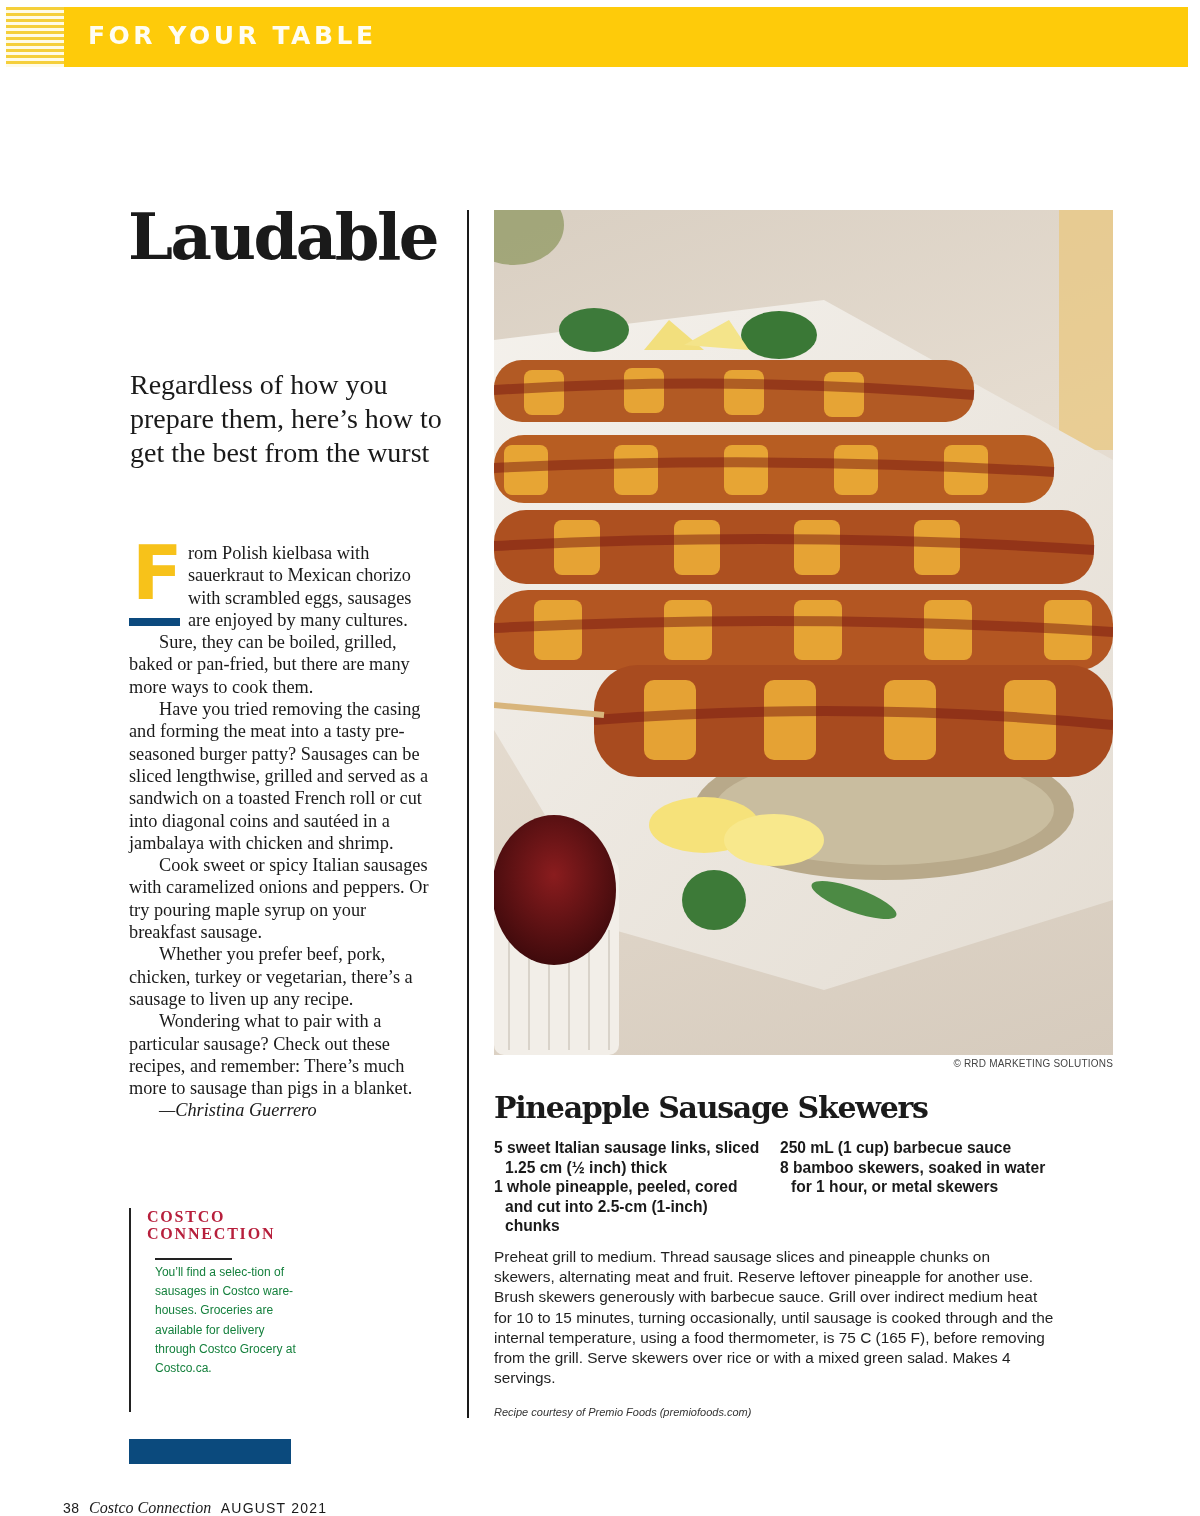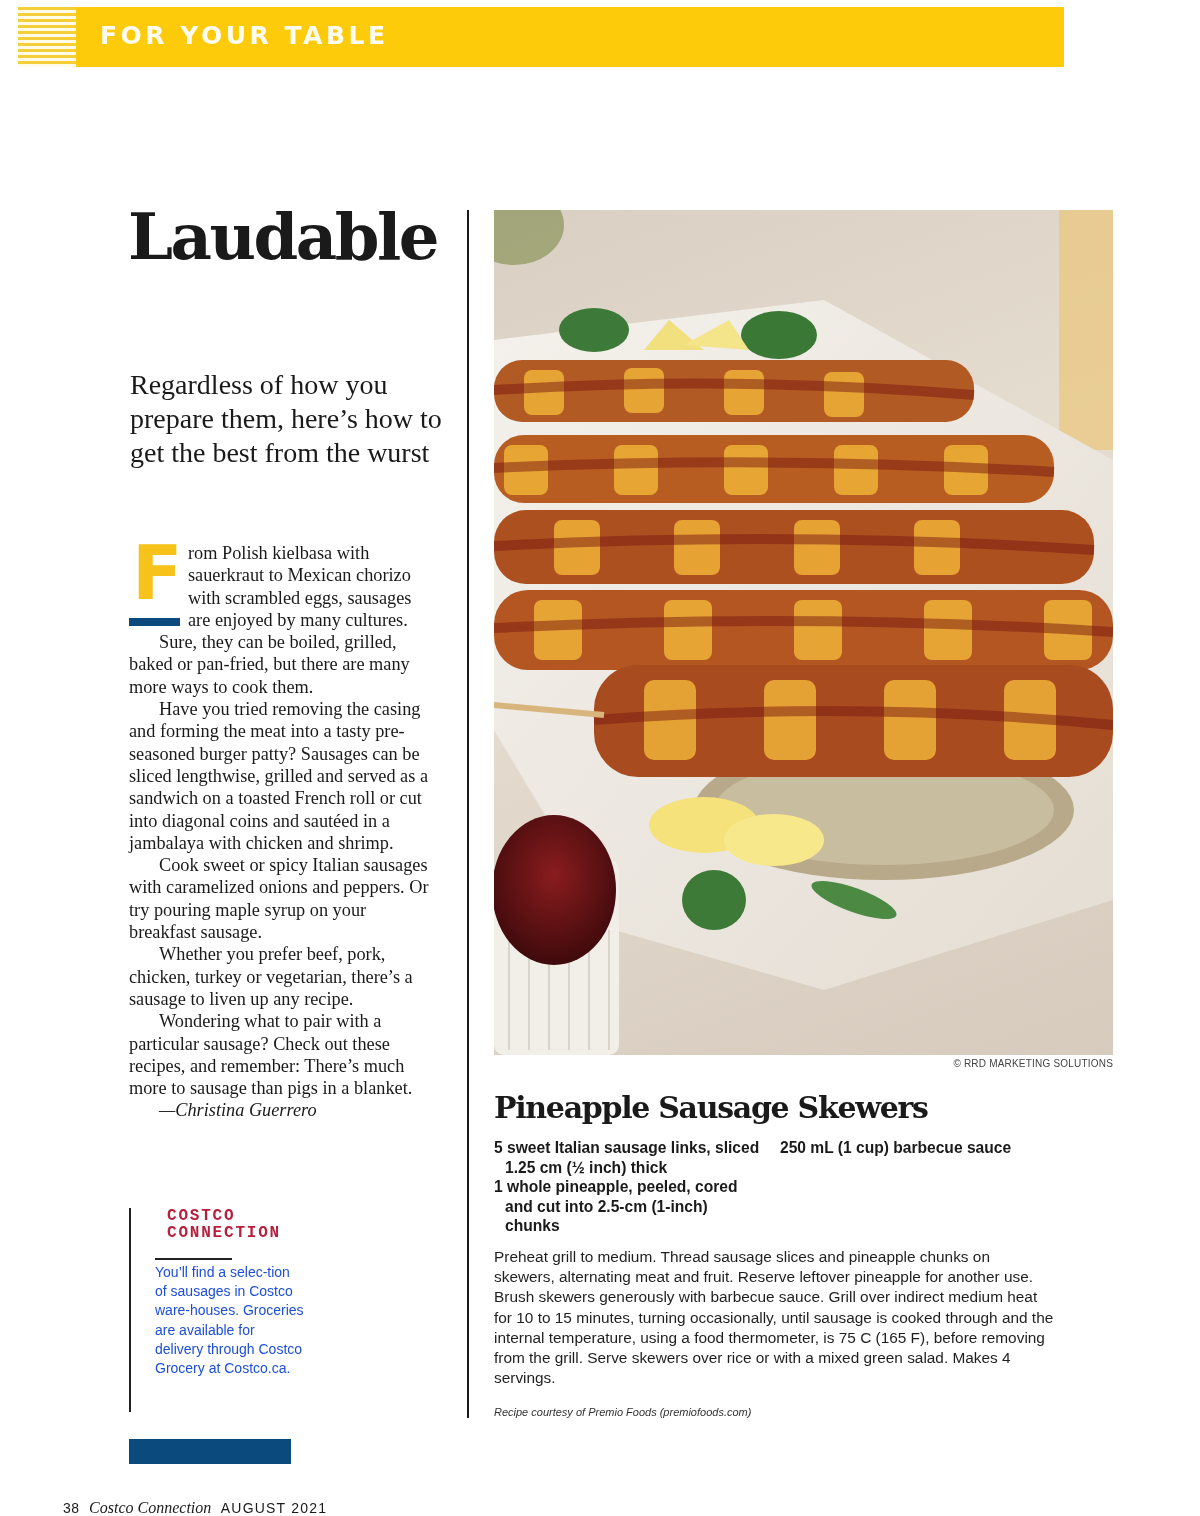--- a/index.html
+++ b/index.html
@@ -1,18 +1,18 @@
 <!DOCTYPE html>
 <html><head>
 <meta charset="utf-8">
 <style>
   html, body { margin: 0; padding: 0; background: #ffffff; }
   body { width: 1200px; height: 1516px; position: relative; overflow: hidden; color: #1a1a1a; }
 
-  .banner { position: absolute; left: 18px; top: 7px; width: 1046px; height: 60px; }
+  .banner { position: absolute; left: 6px; top: 7px; width: 1182px; height: 60px; }
   .banner-stripes { position: absolute; left: 0; top: 0; width: 58px; height: 60px;
     background: repeating-linear-gradient(to bottom, #f5cf3a 0px, #f5cf3a 3px, #fffbe6 3px, #fffbe6 6px); }
   .banner-bar { position: absolute; left: 58px; top: 0; right: 0; height: 60px; background: #fecb0a; }
   .banner-title { position: absolute; left: 82px; top: 14px; font-family: "DejaVu Sans", sans-serif; font-weight: bold;
     font-size: 25px; letter-spacing: 3.5px; color: #fffdf2; }
 
   .headline { position: absolute; left: 128px; top: 200px; font-family: "DejaVu Serif", serif; font-weight: bold;
     font-size: 64px; line-height: 74px; letter-spacing: -2.5px; color: #1a1a1a; margin: 0; }
   .dek { position: absolute; left: 130px; top: 368px; width: 320px; font-family: "Liberation Serif", serif;
     font-size: 28px; line-height: 34px; color: #1a1a1a; margin: 0; }
@@ -21,25 +21,25 @@
     font-size: 18.3px; line-height: 22.3px; color: #1a1a1a; }
   .body-col p { margin: 0; }
   .body-col p.indent { text-indent: 30px; }
   .dropcap-wrap { float: left; width: 58px; height: 88px; position: relative; margin-right: 1px; }
   .dropcap { position: absolute; left: 3px; top: -6px; font-family: "DejaVu Sans", sans-serif; font-weight: bold;
     font-size: 74px; line-height: 74px; color: #f7c21a; }
   .dropcap-bar { position: absolute; left: 0; top: 76px; width: 51px; height: 8px; background: #0c4a7e; }
   .byline { font-style: italic; padding-left: 30px; }
 
   .sidebar { position: absolute; left: 129px; top: 1208px; width: 200px; height: 204px; border-left: 2px solid #222; }
-  .sidebar-title { position: absolute; left: 36px; top: 0; font-family: Liberation Mono, monospace; font-weight: bold;
+  .sidebar-title { position: absolute; left: 16px; top: 0; font-family: Liberation Serif, serif; font-weight: bold;
     font-size: 16px; line-height: 17px; letter-spacing: 1.8px; color: #b71f3c; }
   .sidebar-rule { position: absolute; left: 24px; top: 50px; width: 77px; height: 2px; background: #222; }
   .sidebar-text { position: absolute; left: 24px; top: 55px; width: 150px; font-family: "Liberation Sans", sans-serif;
-    font-size: 14px; line-height: 19.2px; color: #1d4ed8; }
+    font-size: 12px; line-height: 19.2px; color: #15803d; }
   .blue-block { position: absolute; left: 129px; top: 1439px; width: 162px; height: 25px; background: #0b4a7d; }
 
   .divider { position: absolute; left: 467px; top: 210px; width: 2px; height: 1208px; background: #1a1a1a; }
 
   .photo { position: absolute; left: 494px; top: 210px; width: 619px; height: 845px; overflow: hidden;
     background: linear-gradient(160deg, #d9cfc2 0%, #e6ddd1 40%, #d6cbbd 100%); }
   .photo svg { position: absolute; left: 0; top: 0; }
   .credit { position: absolute; left: 900px; top: 1058px; width: 213px; text-align: right;
     font-family: "Liberation Sans", sans-serif; font-size: 10px; letter-spacing: 0.2px; color: #444; }
 
@@ -179,20 +179,21 @@
 </div>
 <div class="credit">© RRD MARKETING SOLUTIONS</div>
 
 <h2 class="recipe-title">Pineapple Sausage Skewers</h2>
 <div class="ingredients ing-left">
   <p class="ing">5 sweet Italian sausage links, sliced 1.25 cm (½ inch) thick</p>
   <p class="ing">1 whole pineapple, peeled, cored and cut into 2.5-cm (1-inch) chunks</p>
 </div>
 <div class="ingredients ing-right">
   <p class="ing">250 mL (1 cup) barbecue sauce</p>
+  <p class="ing">8 bamboo skewers, soaked in water for 1 hour, or metal skewers</p>
 </div>
 <p class="directions">Preheat grill to medium. Thread sausage slices and pineapple chunks on skewers, alternating meat and fruit. Reserve leftover pineapple for another use. Brush skewers generously with barbecue sauce. Grill over indirect medium heat for 10 to 15 minutes, turning occasionally, until sausage is cooked through and the internal temperature, using a food thermometer, is 75 C (165 F), before removing from the grill. Serve skewers over rice or with a mixed green salad. Makes 4 servings.</p>
 <div class="courtesy">Recipe courtesy of Premio Foods (premiofoods.com)</div>
 
 <div class="folio">
   <span class="num">38</span>
   <span class="mag">Costco Connection</span>
   <span class="date">AUGUST 2021</span>
 </div>
 

